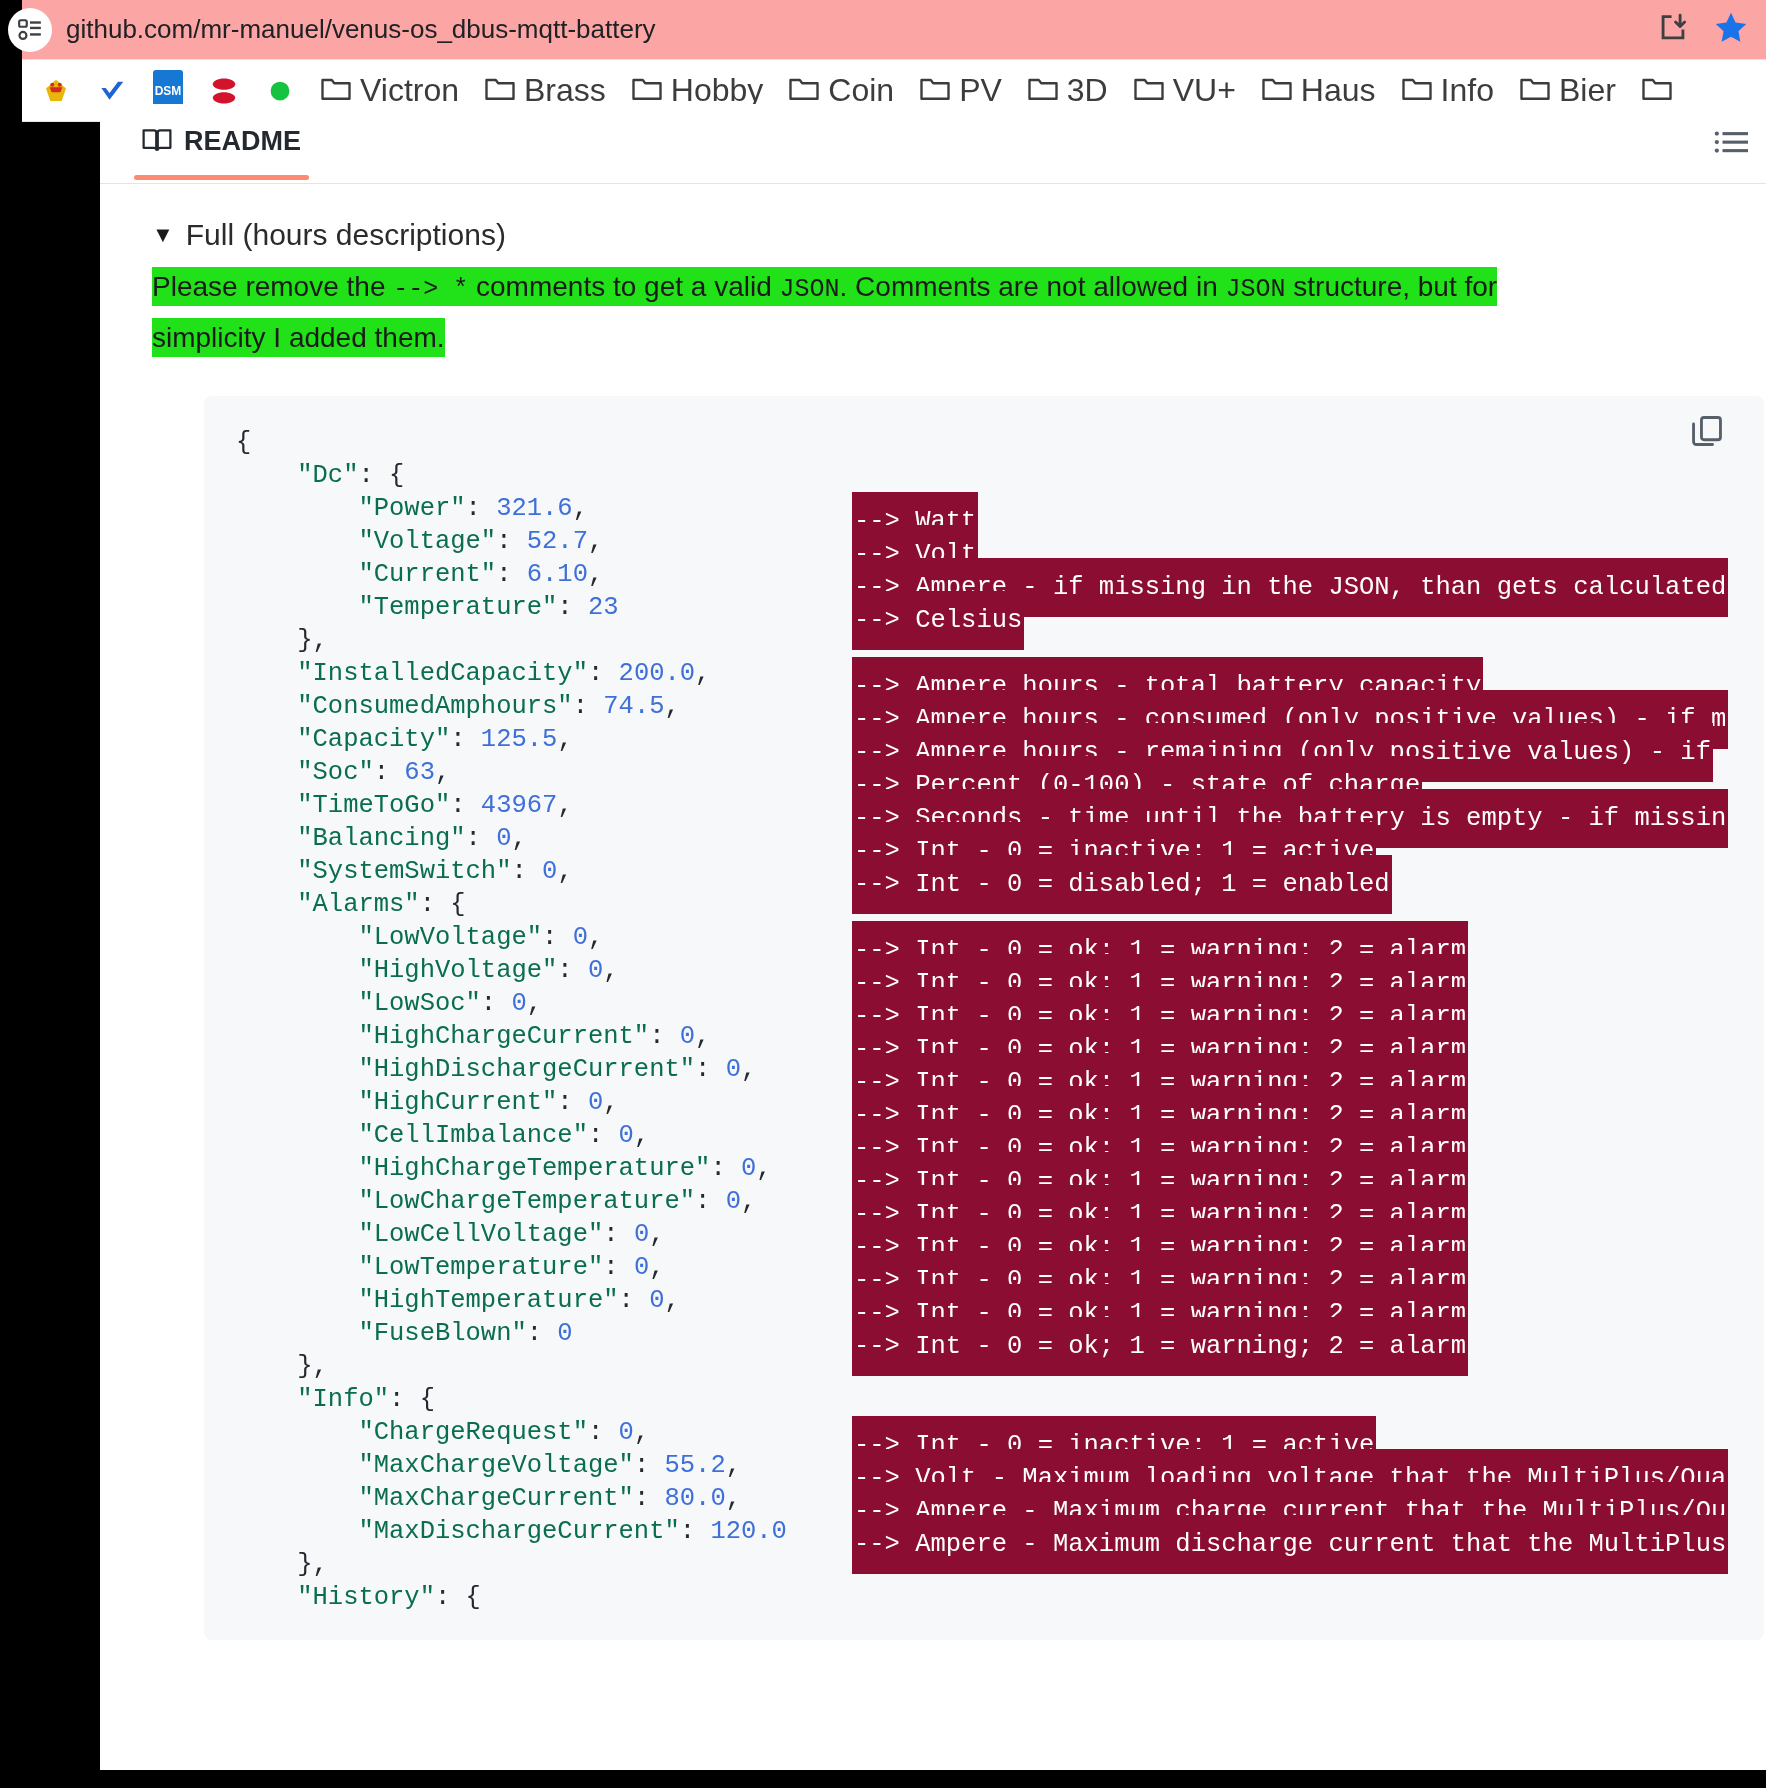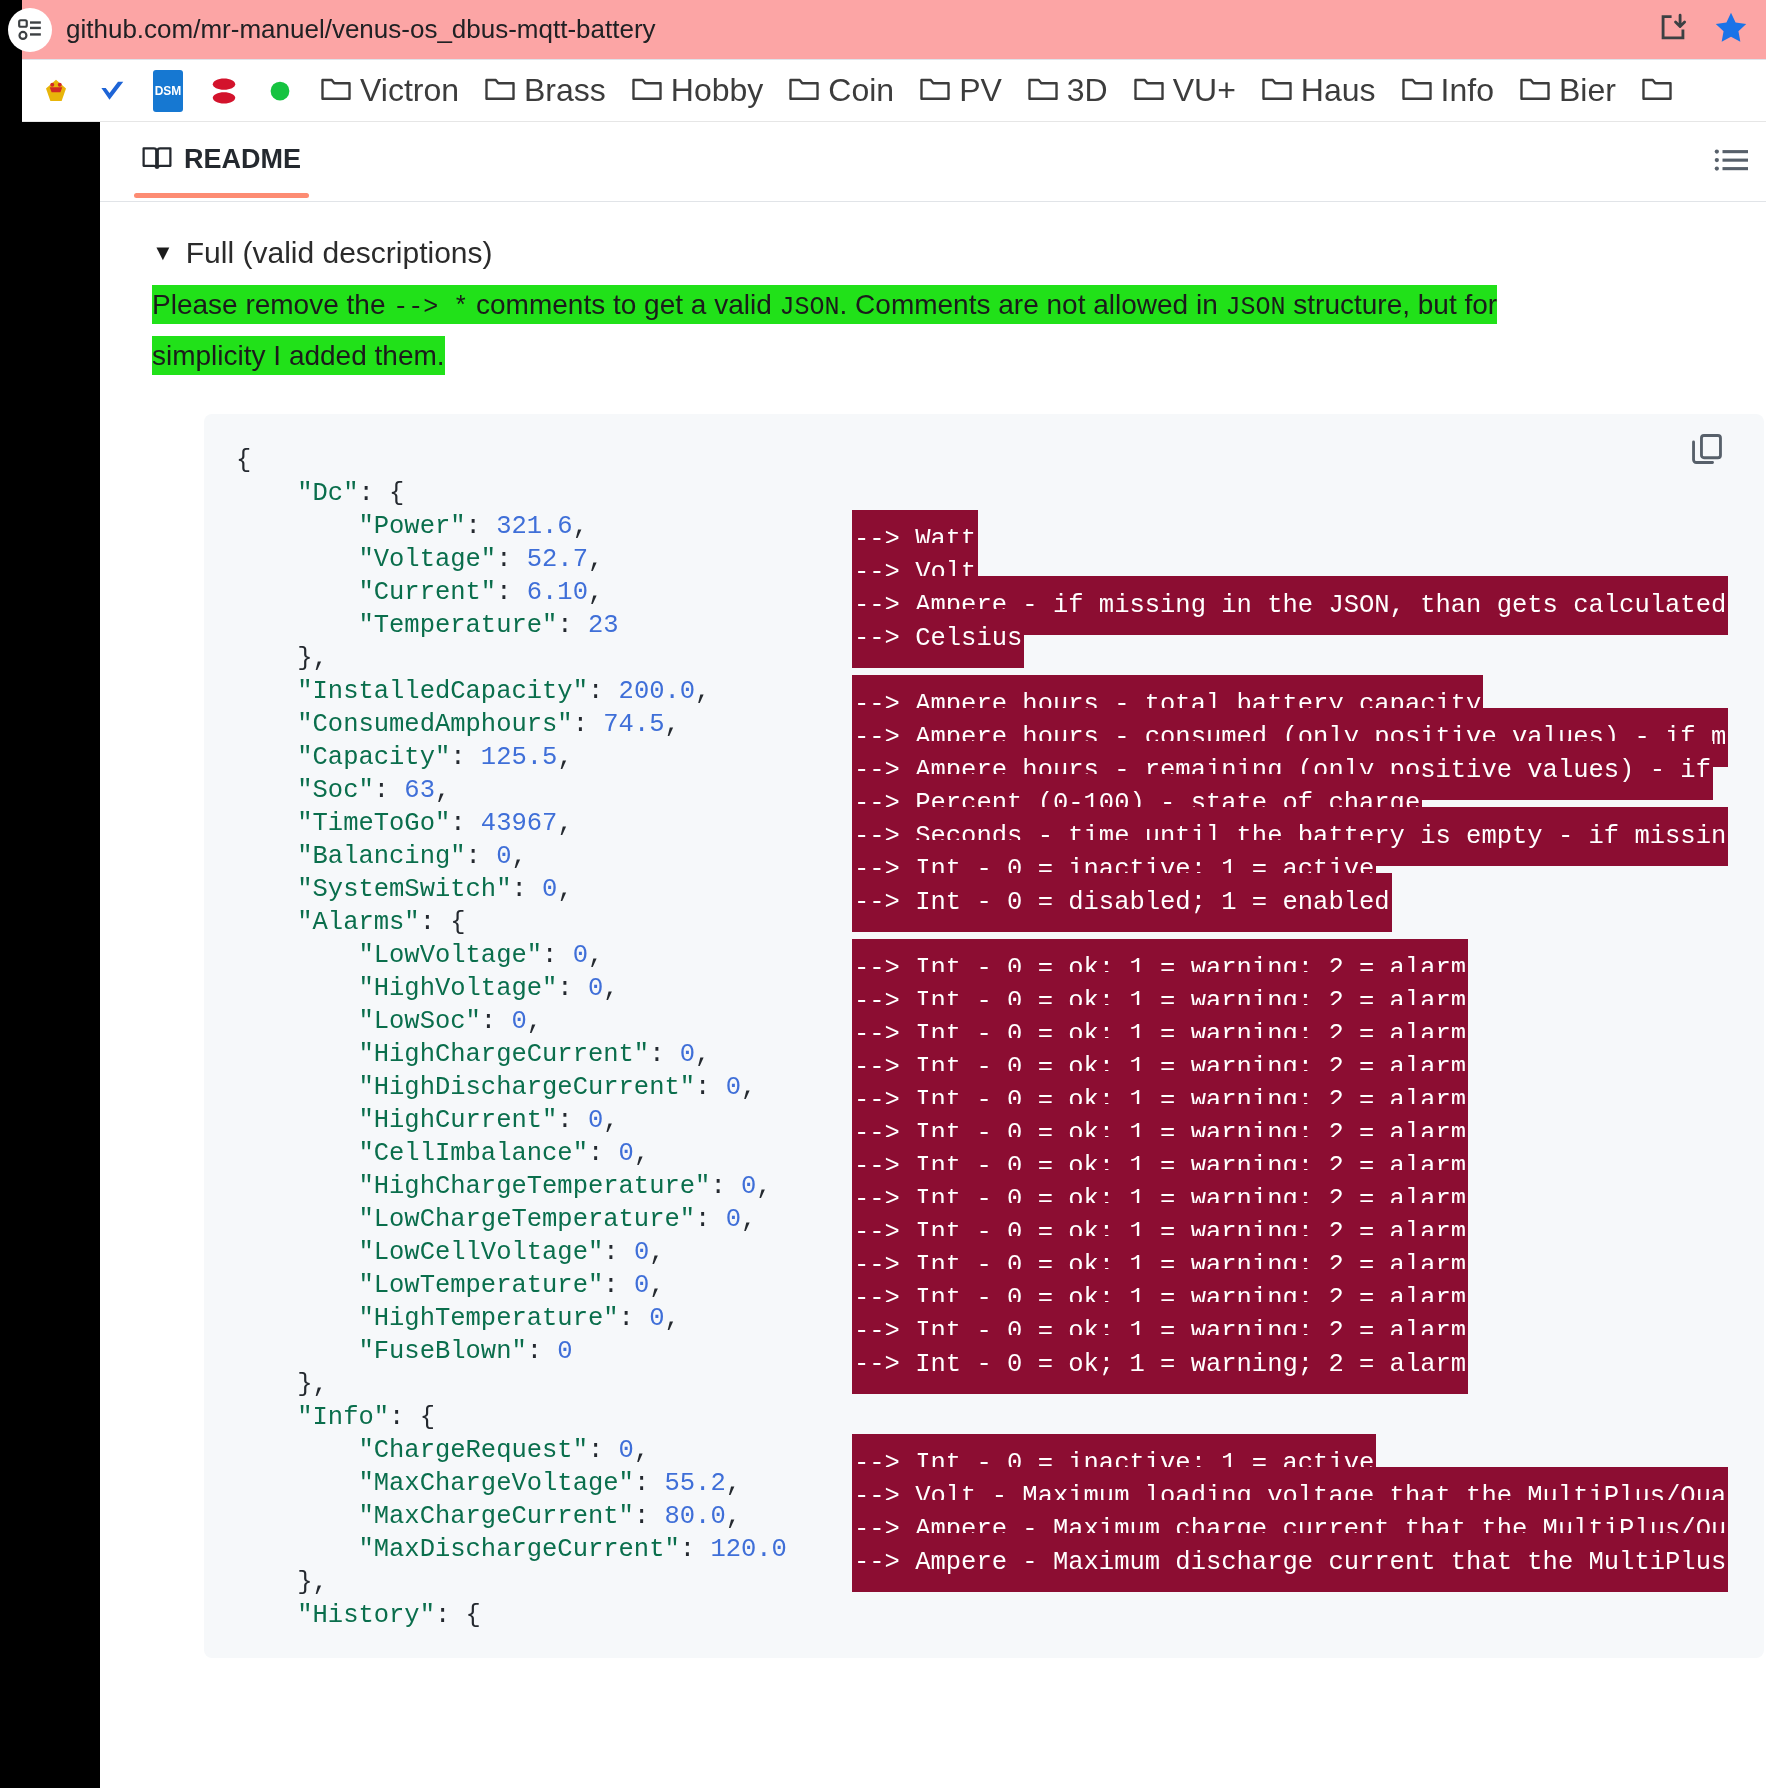--- a/index.html
+++ b/index.html
@@ -68,21 +68,21 @@
     width: 30px; height: 30px;
     flex: 0 0 auto;
     display: flex; align-items: center; justify-content: center;
     font-size: 13px; font-weight: bold; color: #fff;
     border-radius: 3px;
   }
 
   
   .page {
     position: absolute;
-    left: 100px; top: 122px;
+    left: 100px; top: 104px;
     width: 1666px; height: 1666px;
     background: #ffffff;
     overflow: hidden;
   }
   .tabstrip {
     position: relative;
     height: 80px;
     border-bottom: 1px solid #e1e4e8;
     display: flex; align-items: center;
     padding-left: 28px;
@@ -370,21 +370,21 @@
               <rect x="6" y="15" width="18" height="2.2" fill="#57606a"></rect>
           </svg>
         </span>
       </div>
     </div>
 
     <div class="readme-body">
 
       <div class="details-summary">
         <span class="tri">▼</span>
-        <span>Full (valid descriptions)</span>
+        <span>Full (hours descriptions)</span>
       </div>
 
       <div class="note-wrap">
         <span class="hl">Please remove the </span><span class="hl"><code>--&gt; *</code></span><span class="hl"> comments to get a valid </span><span class="hl"><code>JSON</code></span><span class="hl">. Comments are not allowed in </span><span class="hl"><code>JSON</code></span><span class="hl"> structure, but for simplicity I added them.</span>
       </div>
 
       <div class="codeblock">
         <span class="copy-btn">
           <svg width="38" height="38" viewBox="0 0 24 24">
             <rect x="8.5" y="3.5" width="12" height="14" rx="1.6" fill="none" stroke="#57606a" stroke-width="1.8"></rect>

